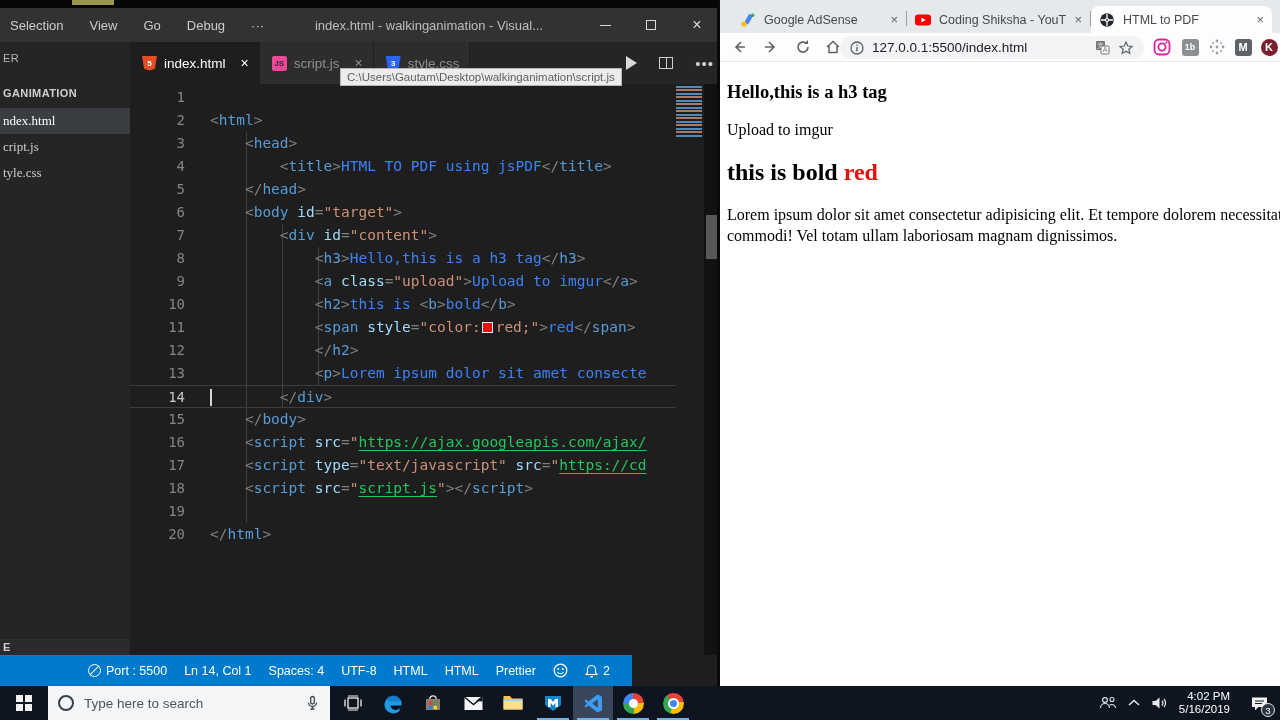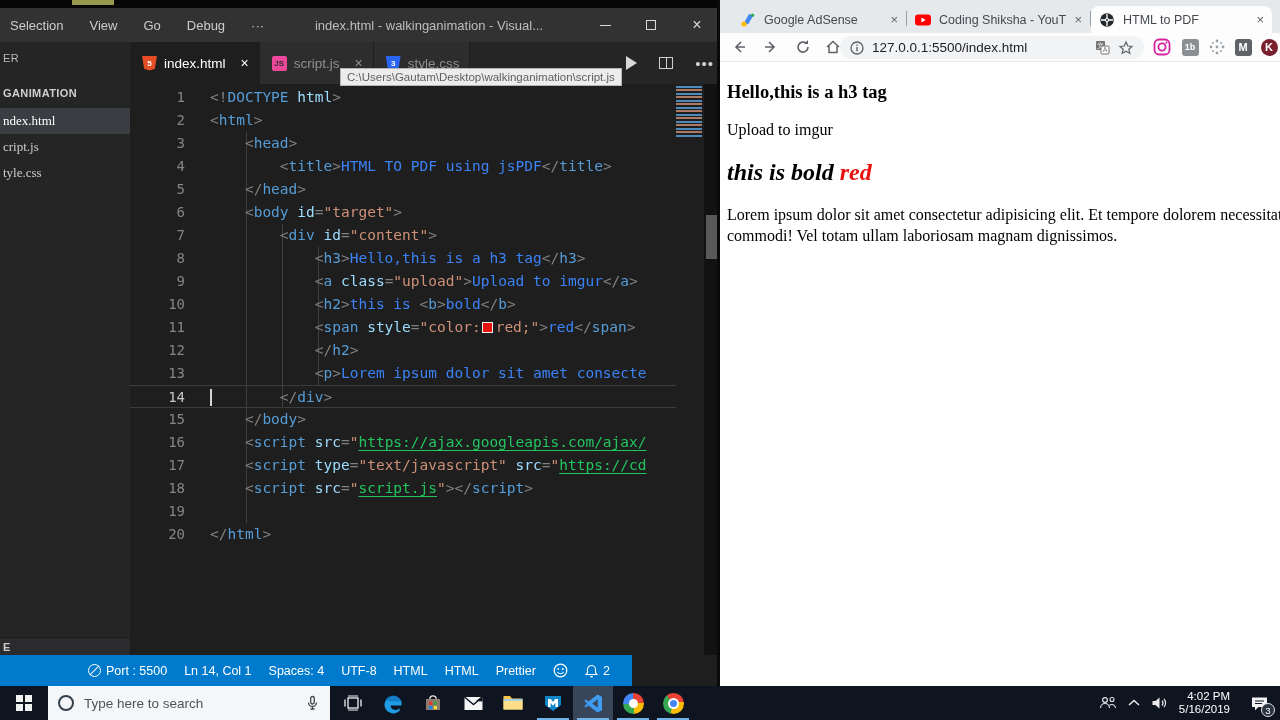--- a/index.html
+++ b/index.html
@@ -76,21 +76,21 @@
   .br-sep{position:absolute;top:11px;width:1px;height:15px;background:#9aa0a6;}
   .br-toolbar{position:absolute;left:0;top:33px;width:560px;height:29px;background:#fdfdfd;border-bottom:1px solid #e8e8e8;}
   .nav-ic{position:absolute;top:5px;width:18px;height:18px;color:#5f6368;}
   .omnibox{position:absolute;left:120px;top:3px;width:304px;height:23px;background:#f1f3f4;border-radius:12px;display:flex;align-items:center;padding:0 10px;gap:8px;}
   .omni-url{font-size:13.5px;color:#202124;flex:1;white-space:nowrap;overflow:hidden;}
   .ext-ic{position:absolute;top:4px;width:20px;height:20px;display:flex;align-items:center;justify-content:center;}
   .badge-sq{width:17px;height:17px;border-radius:3px;display:flex;align-items:center;justify-content:center;color:#fff;font-size:9px;font-weight:bold;}
   .br-content{position:absolute;left:0;top:62px;width:560px;height:624px;background:#ffffff;overflow:hidden;padding-left:7px;font-family:"Liberation Serif",serif;color:#000;}
   .pg-h3{margin-top:20px;font-size:18.5px;font-weight:bold;white-space:nowrap;}
   .pg-link{margin-top:18px;font-size:16px;white-space:nowrap;}
-  .pg-h2{margin-top:20px;font-size:24px;font-weight:bold;white-space:nowrap;font-style:italic;}
+  .pg-h2{margin-top:20px;font-size:24px;font-weight:bold;white-space:nowrap;}
   .pg-p{margin-top:18px;font-size:16px;line-height:21px;}
   .pg-p div{white-space:nowrap;overflow:hidden;}
 
   #win-divider{position:absolute;left:717px;top:0;width:3px;height:686px;background:#0a0a0a;}
 
   
   #taskbar{position:absolute;left:0;top:686px;width:1280px;height:34px;background:#0e1420;}
   .tb-start{position:absolute;left:0;top:0;width:48px;height:34px;display:flex;align-items:center;justify-content:center;cursor:pointer;}
   .win-logo{display:grid;grid-template-columns:7px 7px;grid-template-rows:7px 7px;gap:1.5px;}
   .win-logo span{background:#f2f2f2;}
@@ -169,21 +169,21 @@
       <div class="vs-editor-actions">
         <span class="play-icon"></span>
         <span class="split-icon"></span>
         <span class="more-icon">•••</span>
       </div>
       <div class="vs-tooltip">C:\Users\Gautam\Desktop\walkinganimation\script.js</div>
       <div class="vs-code" id="vs-code">
         <div class="indent-guide" style="left:116px;top:48px;height:391px;"></div>
         <div class="indent-guide" style="left:152px;top:140px;height:184px;"></div>
         <div class="indent-guide" style="left:188px;top:163px;height:138px;"></div>
-      <div class="code-line"><span class="lnum">1</span><span class="ltext"><span class="tok-p">&lt;!</span><span class="tok-t">DOCTYPE</span><span class="tok-a"> html</span><span class="tok-p">&gt;</span></span></div>
+      <div class="code-line"><span class="lnum">1</span></div>
           <div class="code-line"><span class="lnum">2</span><span class="ltext"><span class="tok-p">&lt;</span><span class="tok-t">html</span><span class="tok-p">&gt;</span></span></div>
           <div class="code-line"><span class="lnum">3</span><span class="ltext"><span class="tok-x">    </span><span class="tok-p">&lt;</span><span class="tok-t">head</span><span class="tok-p">&gt;</span></span></div>
           <div class="code-line"><span class="lnum">4</span><span class="ltext"><span class="tok-x">        </span><span class="tok-p">&lt;</span><span class="tok-t">title</span><span class="tok-p">&gt;</span><span class="tok-x">HTML TO PDF using jsPDF</span><span class="tok-p">&lt;/</span><span class="tok-t">title</span><span class="tok-p">&gt;</span></span></div>
           <div class="code-line"><span class="lnum">5</span><span class="ltext"><span class="tok-x">    </span><span class="tok-p">&lt;/</span><span class="tok-t">head</span><span class="tok-p">&gt;</span></span></div>
           <div class="code-line"><span class="lnum">6</span><span class="ltext"><span class="tok-x">    </span><span class="tok-p">&lt;</span><span class="tok-t">body</span><span class="tok-a"> id</span><span class="tok-p">=</span><span class="tok-s">"target"</span><span class="tok-p">&gt;</span></span></div>
           <div class="code-line"><span class="lnum">7</span><span class="ltext"><span class="tok-x">        </span><span class="tok-p">&lt;</span><span class="tok-t">div</span><span class="tok-a"> id</span><span class="tok-p">=</span><span class="tok-s">"content"</span><span class="tok-p">&gt;</span></span></div>
           <div class="code-line"><span class="lnum">8</span><span class="ltext"><span class="tok-x">            </span><span class="tok-p">&lt;</span><span class="tok-t">h3</span><span class="tok-p">&gt;</span><span class="tok-x">Hello,this is a h3 tag</span><span class="tok-p">&lt;/</span><span class="tok-t">h3</span><span class="tok-p">&gt;</span></span></div>
           <div class="code-line"><span class="lnum">9</span><span class="ltext"><span class="tok-x">            </span><span class="tok-p">&lt;</span><span class="tok-t">a</span><span class="tok-a"> class</span><span class="tok-p">=</span><span class="tok-s">"upload"</span><span class="tok-p">&gt;</span><span class="tok-x">Upload to imgur</span><span class="tok-p">&lt;/</span><span class="tok-t">a</span><span class="tok-p">&gt;</span></span></div>
           <div class="code-line"><span class="lnum">10</span><span class="ltext"><span class="tok-x">            </span><span class="tok-p">&lt;</span><span class="tok-t">h2</span><span class="tok-p">&gt;</span><span class="tok-x">this is </span><span class="tok-p">&lt;</span><span class="tok-t">b</span><span class="tok-p">&gt;</span><span class="tok-x">bold</span><span class="tok-p">&lt;/</span><span class="tok-t">b</span><span class="tok-p">&gt;</span></span></div>
           <div class="code-line"><span class="lnum">11</span><span class="ltext"><span class="tok-x">            </span><span class="tok-p">&lt;</span><span class="tok-t">span</span><span class="tok-a"> style</span><span class="tok-p">=</span><span class="tok-s">"color:</span><span class="swatch"></span><span class="tok-s">red;"</span><span class="tok-p">&gt;</span><span class="tok-x">red</span><span class="tok-p">&lt;/</span><span class="tok-t">span</span><span class="tok-p">&gt;</span></span></div>

